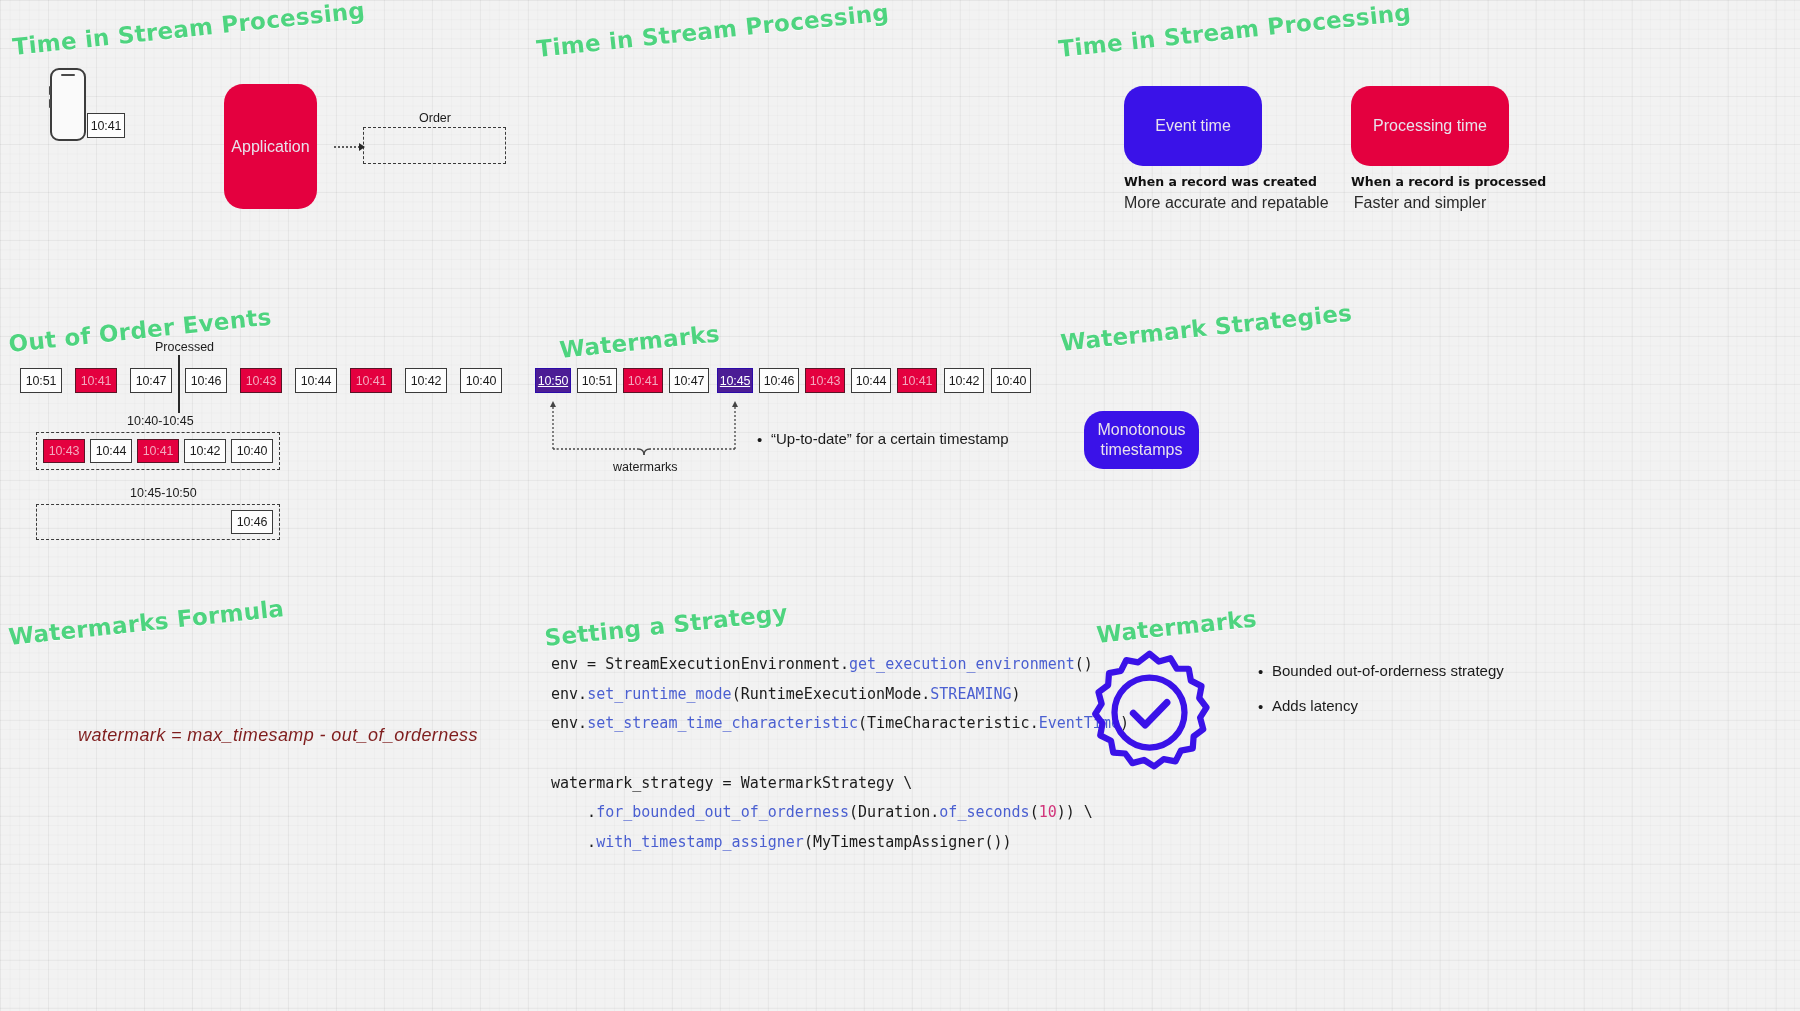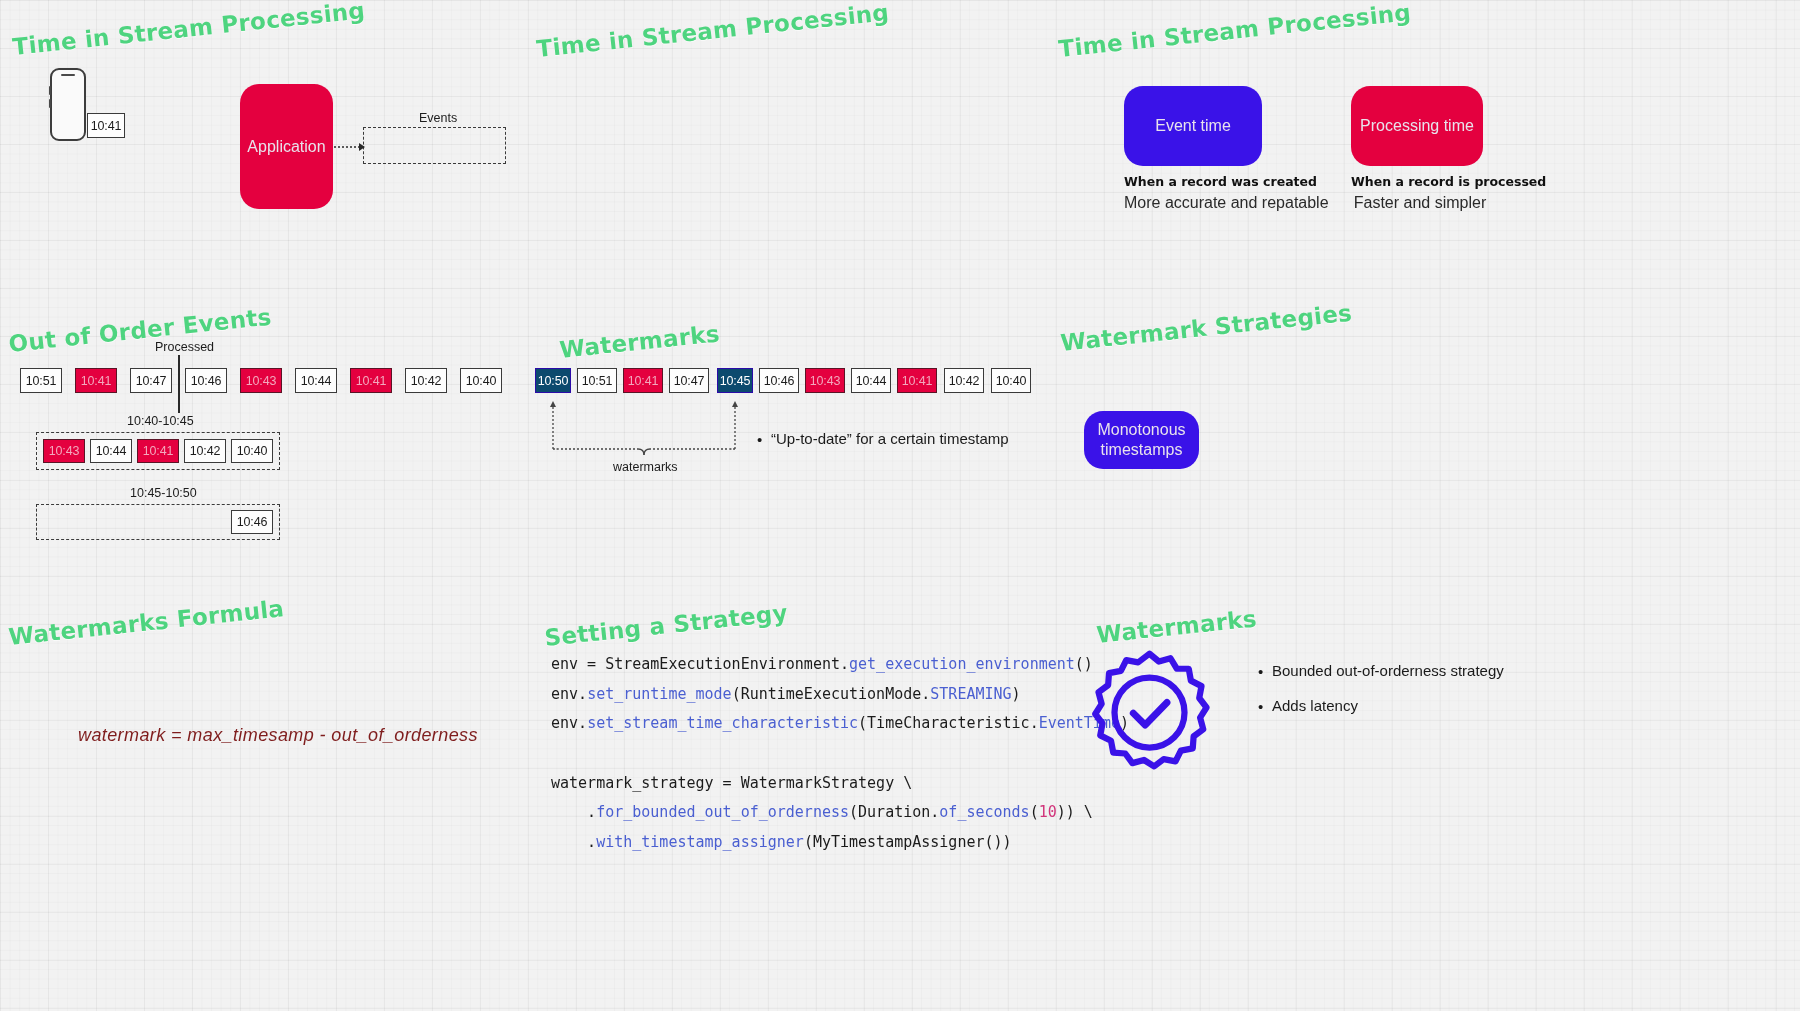--- a/index.html
+++ b/index.html
@@ -90,21 +90,21 @@
     background: #fdfdfd;
     color: #1c1c1c;
     font-size: 12.5px;
     display: flex;
     align-items: center;
     justify-content: center;
     font-family: "Liberation Sans", sans-serif;
     letter-spacing: -0.2px;
   }
   .chip.red   { background: #e4003f; border-color: #5a1426; color: #f2a8bd; }
-  .chip.blue  { background: #0c4a6e; border-color: #2b0ba8; color: #ffffff; }
+  .chip.blue  { background: #4c1d95; border-color: #2b0ba8; color: #ffffff; text-decoration: underline; }
 
   
   .dashedbox {
     position: absolute;
     border: 1.6px dashed #3a3a3a;
     background: transparent;
   }
 
   .plainlabel {
     position: absolute;
@@ -192,42 +192,42 @@
   <div class="phone" style="left:50px; top:68px; width:36px; height:73px;">
     <div class="notch"></div>
     <div class="side-btn" style="top:16px; height:9px;"></div>
     <div class="side-btn" style="top:29px; height:9px;"></div>
   </div>
 
   <div class="chip" style="left:87px; top:113px; width:38px; height:25px;">10:41</div>
 
   <div class="section-title" style="left:538px; top:36px;">Time in Stream Processing</div>
 
-  <div class="blockbox crimson" style="left:240px; top:84px; width:93px; height:125px;">
+  <div class="blockbox crimson" style="left:224px; top:84px; width:93px; height:125px;">
     <span>Application</span>
   </div>
 
-  <div class="plainlabel" style="left:419px; top:111px;">Events</div>
+  <div class="plainlabel" style="left:419px; top:111px;">Order</div>
 
   <div class="dashedbox" style="left:363px; top:127px; width:143px; height:37px;"></div>
 
   <svg class="abs" style="left:333px; top:138px; width:36px; height:18px;">
     <line x1="1" y1="9" x2="26" y2="9" stroke="#2a2a2a" stroke-width="1.4" stroke-dasharray="2 2"></line>
     <polygon points="26,5 32,9 26,13" fill="#2a2a2a"></polygon>
   </svg>
 
   <div class="section-title" style="left:1060px; top:36px;">Time in Stream Processing</div>
 
   <div class="blockbox indigo" style="left:1124px; top:86px; width:138px; height:80px;">
     <span>Event time</span>
   </div>
   <div class="boldlabel" style="left:1124px; top:174px; width:138px;">When a record was created</div>
   <div class="sublabel" style="left:1124px; top:194px; width:138px;">More accurate and repatable</div>
 
-  <div class="blockbox crimson" style="left:1351px; top:86px; width:132px; height:80px;">
+  <div class="blockbox crimson" style="left:1351px; top:86px; width:158px; height:80px;">
     <span>Processing time</span>
   </div>
   <div class="boldlabel" style="left:1351px; top:174px; width:138px;">When a record is processed</div>
   <div class="sublabel" style="left:1351px; top:194px; width:138px;">Faster and simpler</div>
 
   <div class="section-title" style="left:10px; top:331px;">Out of Order Events</div>
 
   <div class="plainlabel" style="left:155px; top:340px;">Processed</div>
 
   <div class="vline" style="left:178px; top:355px; height:58px;"></div>

